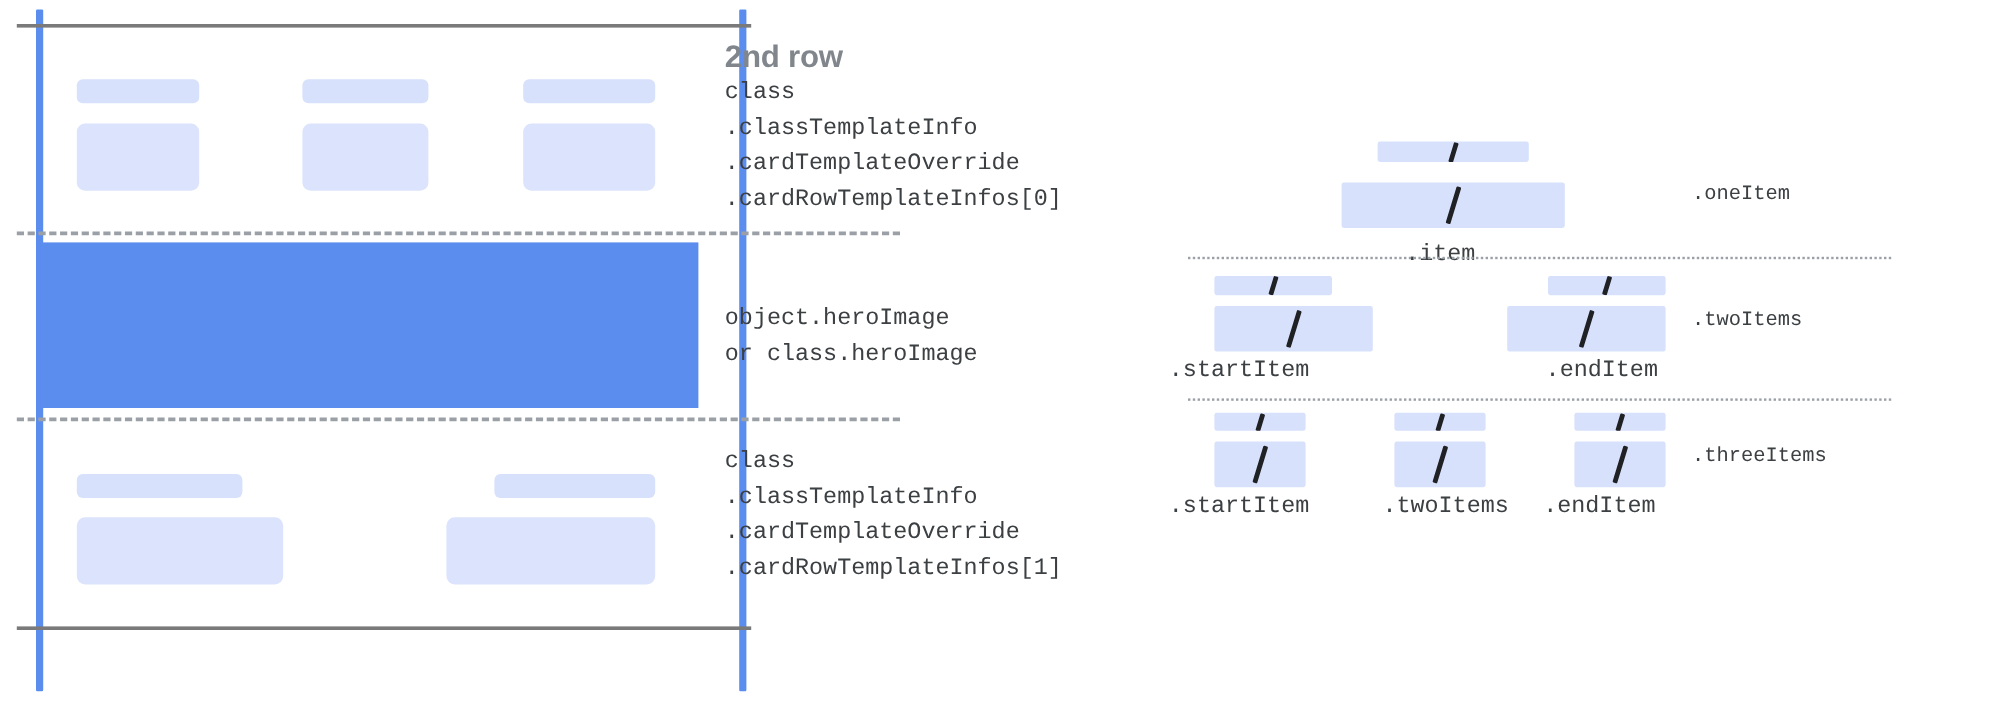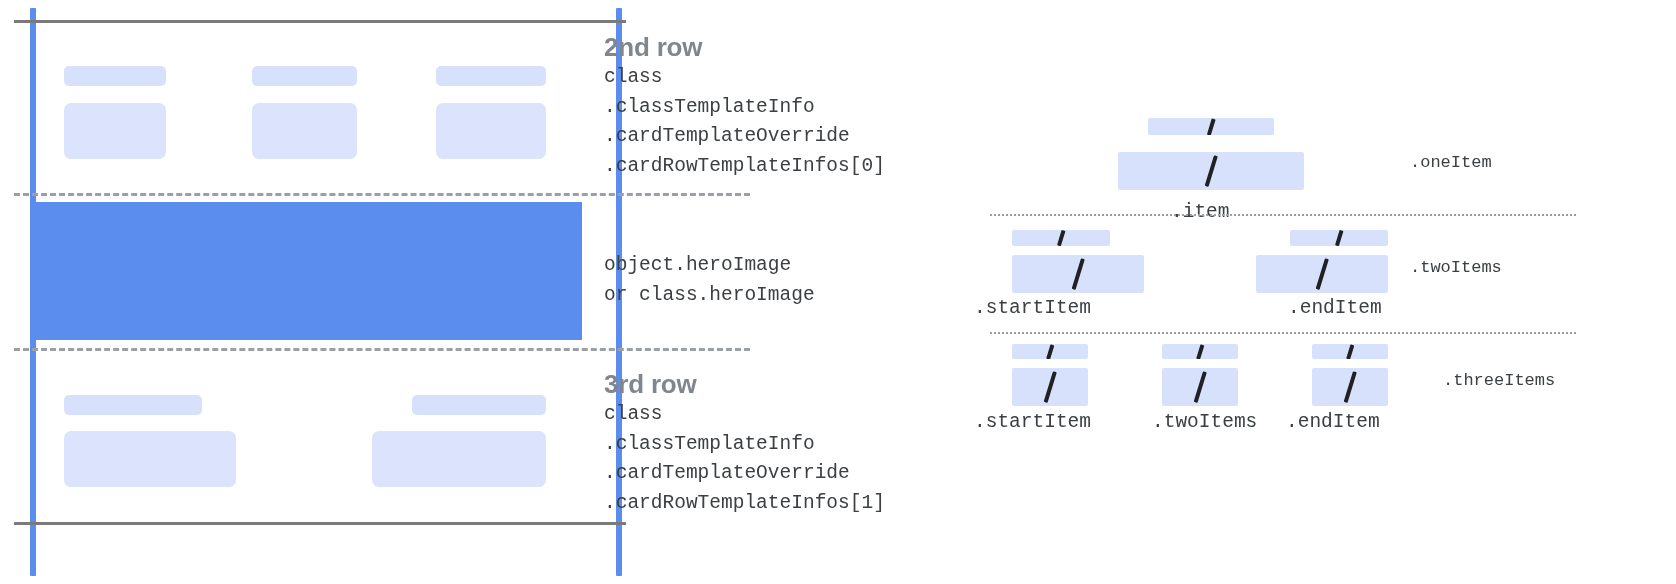--- a/index.html
+++ b/index.html
@@ -168,21 +168,20 @@
 .cardTemplateOverride
 .cardRowTemplateInfos[0]</div>
 </div>
 
 <div class="note" style="top:251px;">
   <div class="note-code">object.heroImage
 or class.heroImage</div>
 </div>
 
 <div class="note" style="top:370px;">
-  <div class="note-title">3rd row</div>
   <div class="note-code">class
 .classTemplateInfo
 .cardTemplateOverride
 .cardRowTemplateInfos[1]</div>
 </div>
 
 <div id="items-diagram">
 
   <div class="itembox" style="left:188px; top:118px; width:126px; height:17px;">
     <span class="slash" style="height:17px;"></span>
@@ -232,14 +231,14 @@
   <div class="mono-label" style="left:192px; top:411px;">.twoItems</div>
 
   <div class="itembox" style="left:352px; top:344px; width:76px; height:15px;">
     <span class="slash" style="height:15px;"></span>
   </div>
   <div class="itembox" style="left:352px; top:368px; width:76px; height:38px;">
     <span class="slash" style="height:32px;"></span>
   </div>
   <div class="mono-label" style="left:326px; top:411px;">.endItem</div>
 
-  <div class="group-label" style="left:450px; top:371px;margin-left:33px;">.threeItems</div>
+  <div class="group-label" style="left:450px; top:371px;">.threeItems</div>
 </div>
 
 </body></html>

